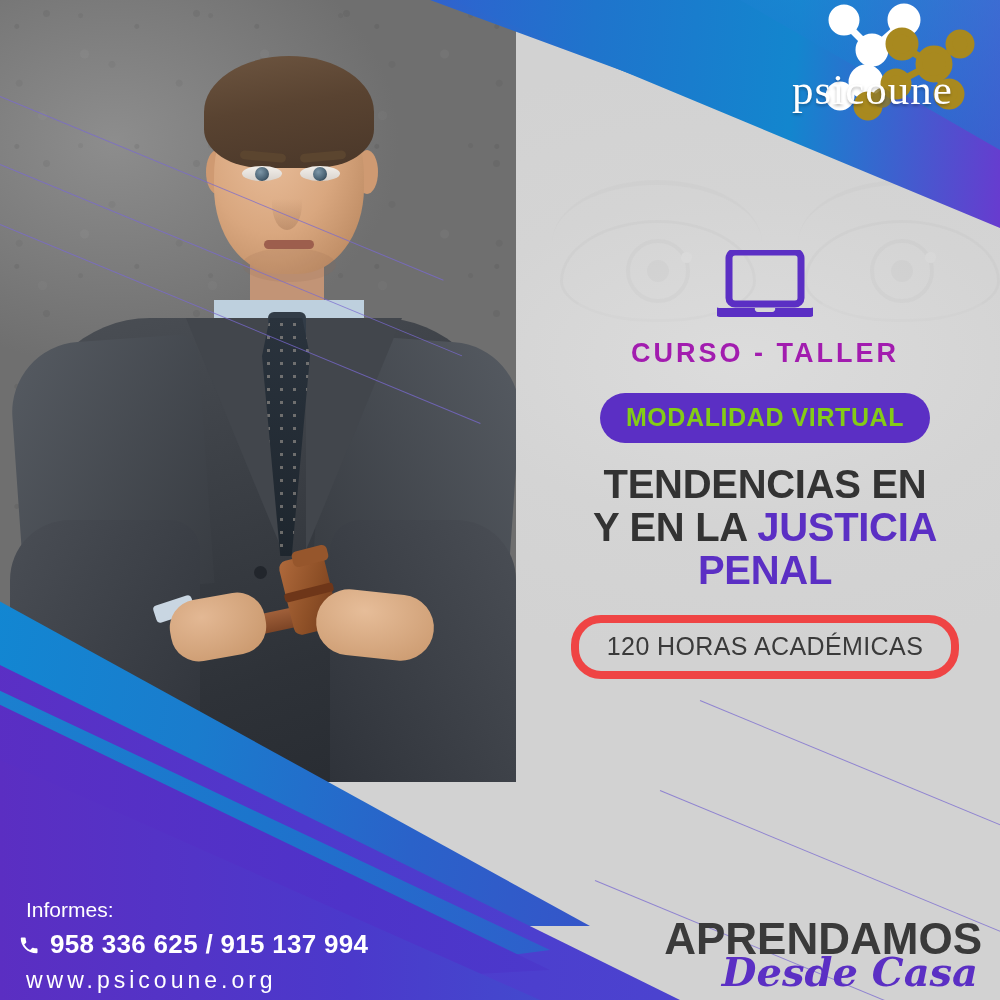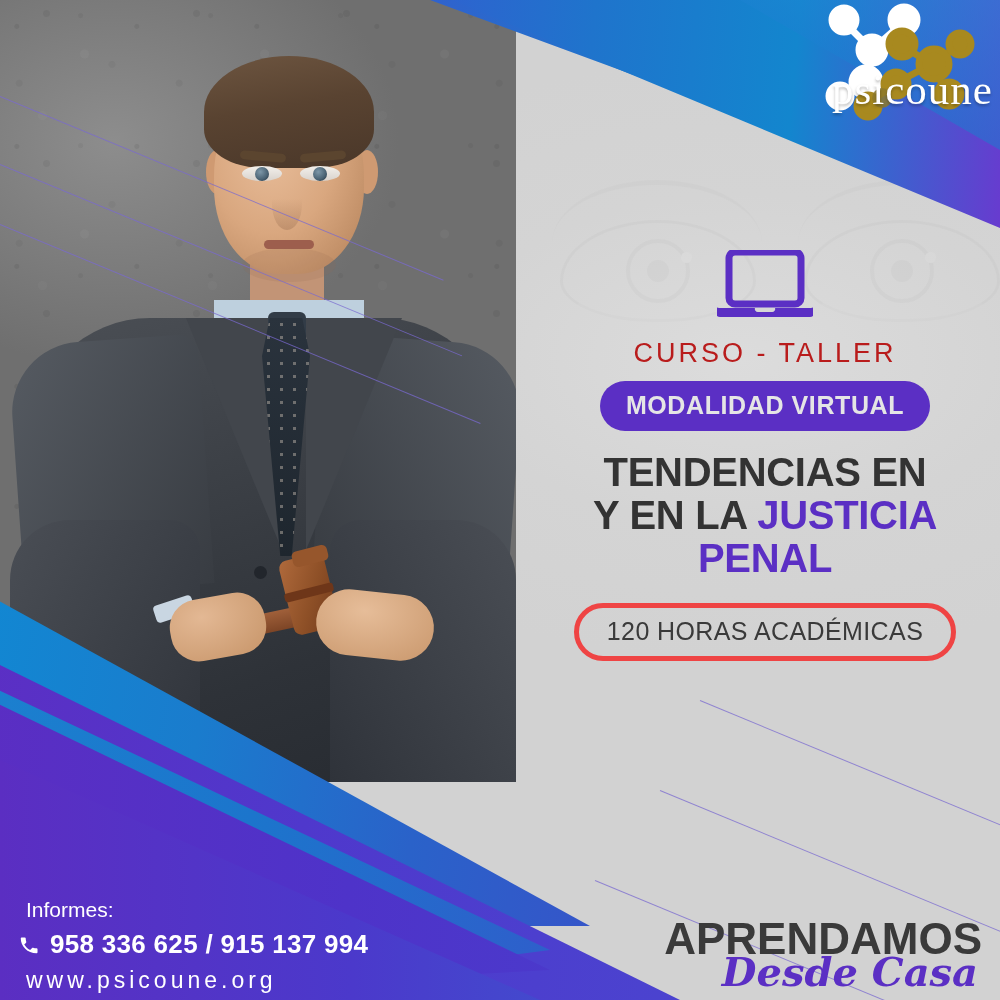--- a/index.html
+++ b/index.html
@@ -150,31 +150,31 @@
   .line.tl3{left:0px;  top:224px; width:520px; transform:rotate(22.5deg);}
   .line.br1{left:700px;top:700px; width:420px; transform:rotate(22.5deg);}
   .line.br2{left:660px;top:790px; width:430px; transform:rotate(22.5deg);}
   .line.br3{left:595px;top:880px; width:440px; transform:rotate(22.5deg);}
 
   
   .logo{position:absolute;right:14px;top:6px;width:200px;height:118px;}
   .logo svg{width:100%;height:100%;overflow:visible;}
   .logo-word{position:absolute;left:6px;bottom:10px;font-family:"Liberation Serif",serif;
      font-size:43px;color:#ffffff;letter-spacing:1px;white-space:nowrap;
-     text-shadow:0 2px 3px rgba(0,0,0,.28);margin-left:40px;}
+     text-shadow:0 2px 3px rgba(0,0,0,.28);}
 
   
   .content{position:absolute;left:540px;top:250px;width:450px;text-align:center;}
   .laptop{width:96px;height:70px;margin:0 auto 18px;position:relative;}
-  .kicker{font-size:27px;letter-spacing:3px;color:#b91c1c;font-weight:400;margin-bottom:12px;}
-  .badge{display:inline-block;background:#5b2fc4;color:#e5e5e5;font-size:25px;font-weight:bold;
+  .kicker{font-size:27px;letter-spacing:3px;color:#a21caf;font-weight:700;margin-bottom:24px;}
+  .badge{display:inline-block;background:#5b2fc4;color:#84cc16;font-size:25px;font-weight:bold;
      letter-spacing:.6px;padding:10px 26px 11px;border-radius:26px;margin-bottom:20px;}
   .title{font-size:40px;font-weight:bold;line-height:1.08;color:#333333;letter-spacing:-.3px;}
   .title .pp{color:#5b2fc4;}
-  .hours{display:inline-block;margin-top:22px;border:5px solid #ef4444;border-radius:30px;
+  .hours{display:inline-block;margin-top:22px;border:8px solid #ef4444;border-radius:30px;
      padding:9px 28px 10px;font-size:25px;color:#3a3a3a;letter-spacing:.4px;}
 
   
   .contact{position:absolute;left:18px;bottom:6px;color:#fff;text-align:left;}
   .contact .lbl{font-size:21px;margin-left:8px;margin-bottom:7px;}
   .contact .phone{display:flex;align-items:center;gap:10px;font-size:26px;font-weight:bold;
      letter-spacing:.3px;margin-bottom:7px;}
   .contact .site{font-size:23px;letter-spacing:4px;margin-left:8px;font-weight:300;}
 
   

